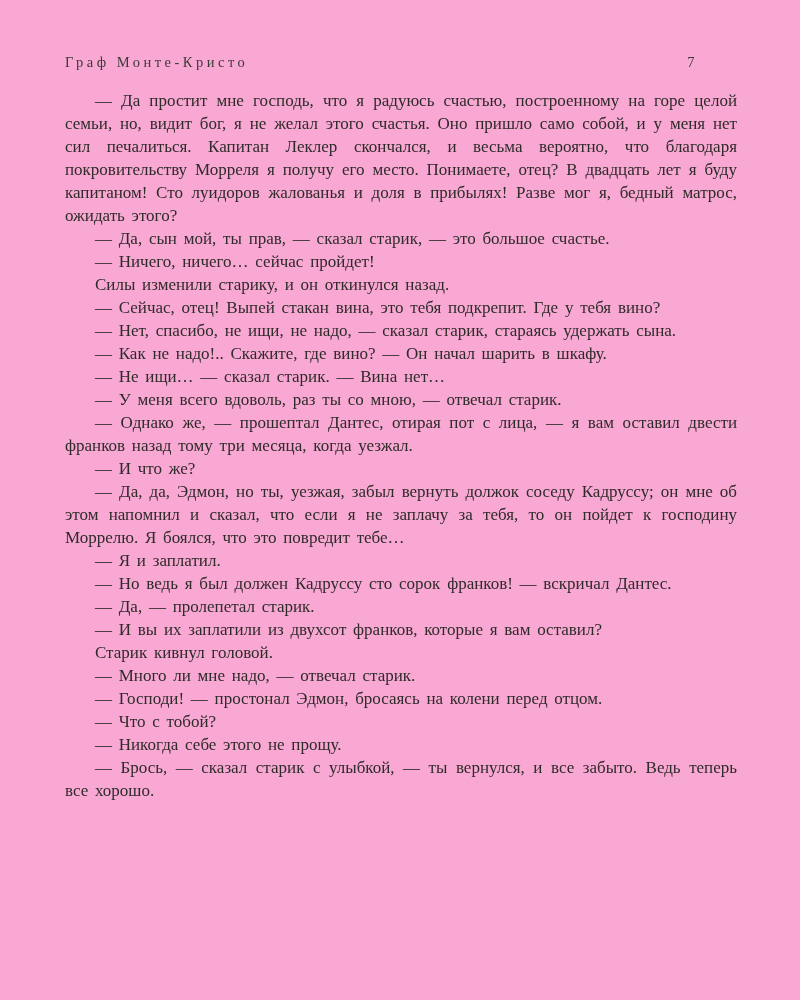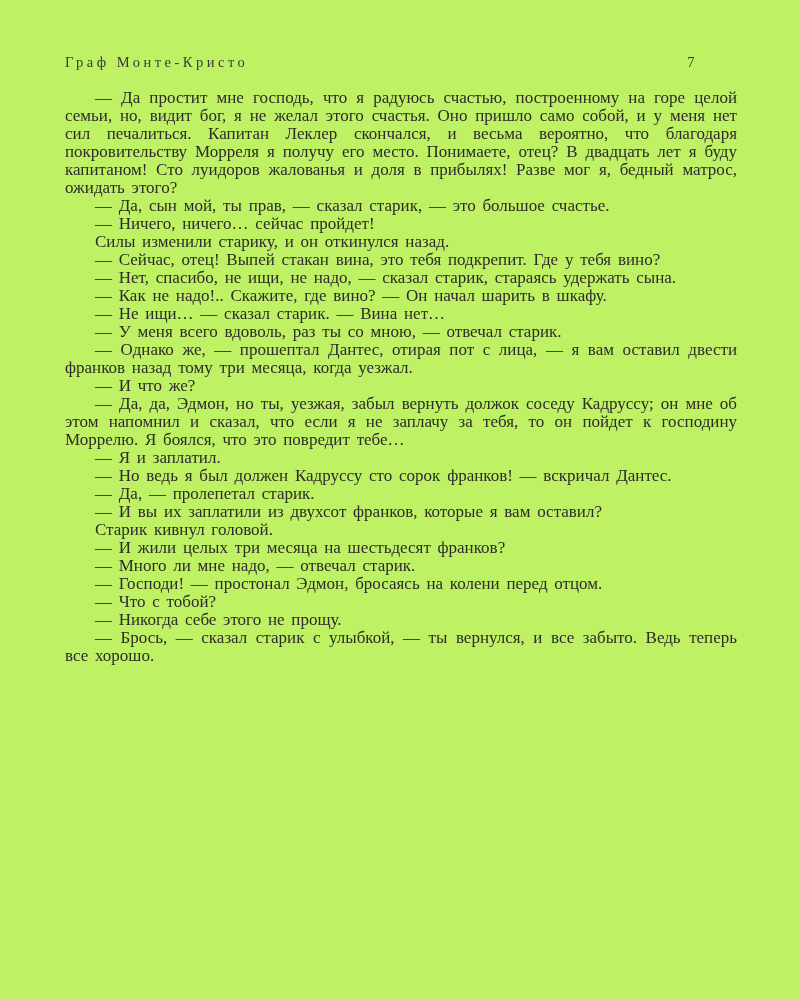--- a/index.html
+++ b/index.html
@@ -9,21 +9,21 @@
   }
   body {
     width: 800px;
     height: 1000px;
     font-family: "Liberation Serif", "DejaVu Serif", serif;
   }
   .page {
     position: relative;
     width: 800px;
     height: 1000px;
-    background: #bef264;
+    background: #f9a8d4;
     overflow: hidden;
   }
   .running-head {
     position: absolute;
     top: 54px;
     left: 65px;
     width: 672px;
     display: flex;
     justify-content: space-between;
     align-items: baseline;
@@ -35,21 +35,21 @@
     padding-right: 40px;
     letter-spacing: 2.5px;
   }
   .text-block {
     position: absolute;
     top: 89px;
     left: 65px;
     width: 672px;
     text-align: justify;
     font-size: 17px;
-    line-height: 18px;
+    line-height: 23px;
     word-spacing: 2.5px;
     color: #2e2b29;
   }
   .text-block p.para {
     margin: 0;
     padding: 0;
     text-indent: 30px;
   }
 </style>
 </head>
@@ -72,20 +72,19 @@
       <p class="para">— Не ищи… — сказал старик. — Вина нет…</p>
       <p class="para">— У меня всего вдоволь, раз ты со мною, — отвечал старик.</p>
       <p class="para">— Однако же, — прошептал Дантес, отирая пот с лица, — я вам оставил двести франков назад тому три месяца, когда уезжал.</p>
       <p class="para">— И что же?</p>
       <p class="para">— Да, да, Эдмон, но ты, уезжая, забыл вернуть должок соседу Кадруссу; он мне об этом напомнил и сказал, что если я не заплачу за тебя, то он пойдет к господину Моррелю. Я боялся, что это повредит тебе…</p>
       <p class="para">— Я и заплатил.</p>
       <p class="para">— Но ведь я был должен Кадруссу сто сорок франков! — вскричал Дантес.</p>
       <p class="para">— Да, — пролепетал старик.</p>
       <p class="para">— И вы их заплатили из двухсот франков, которые я вам оставил?</p>
       <p class="para">Старик кивнул головой.</p>
-      <p class="para">— И жили целых три месяца на шестьдесят франков?</p>
       <p class="para">— Много ли мне надо, — отвечал старик.</p>
       <p class="para">— Господи! — простонал Эдмон, бросаясь на колени перед отцом.</p>
       <p class="para">— Что с тобой?</p>
       <p class="para">— Никогда себе этого не прощу.</p>
       <p class="para">— Брось, — сказал старик с улыбкой, — ты вернулся, и все забыто. Ведь теперь все хорошо.</p>
     </main>
 </div>
 
 </body></html>

